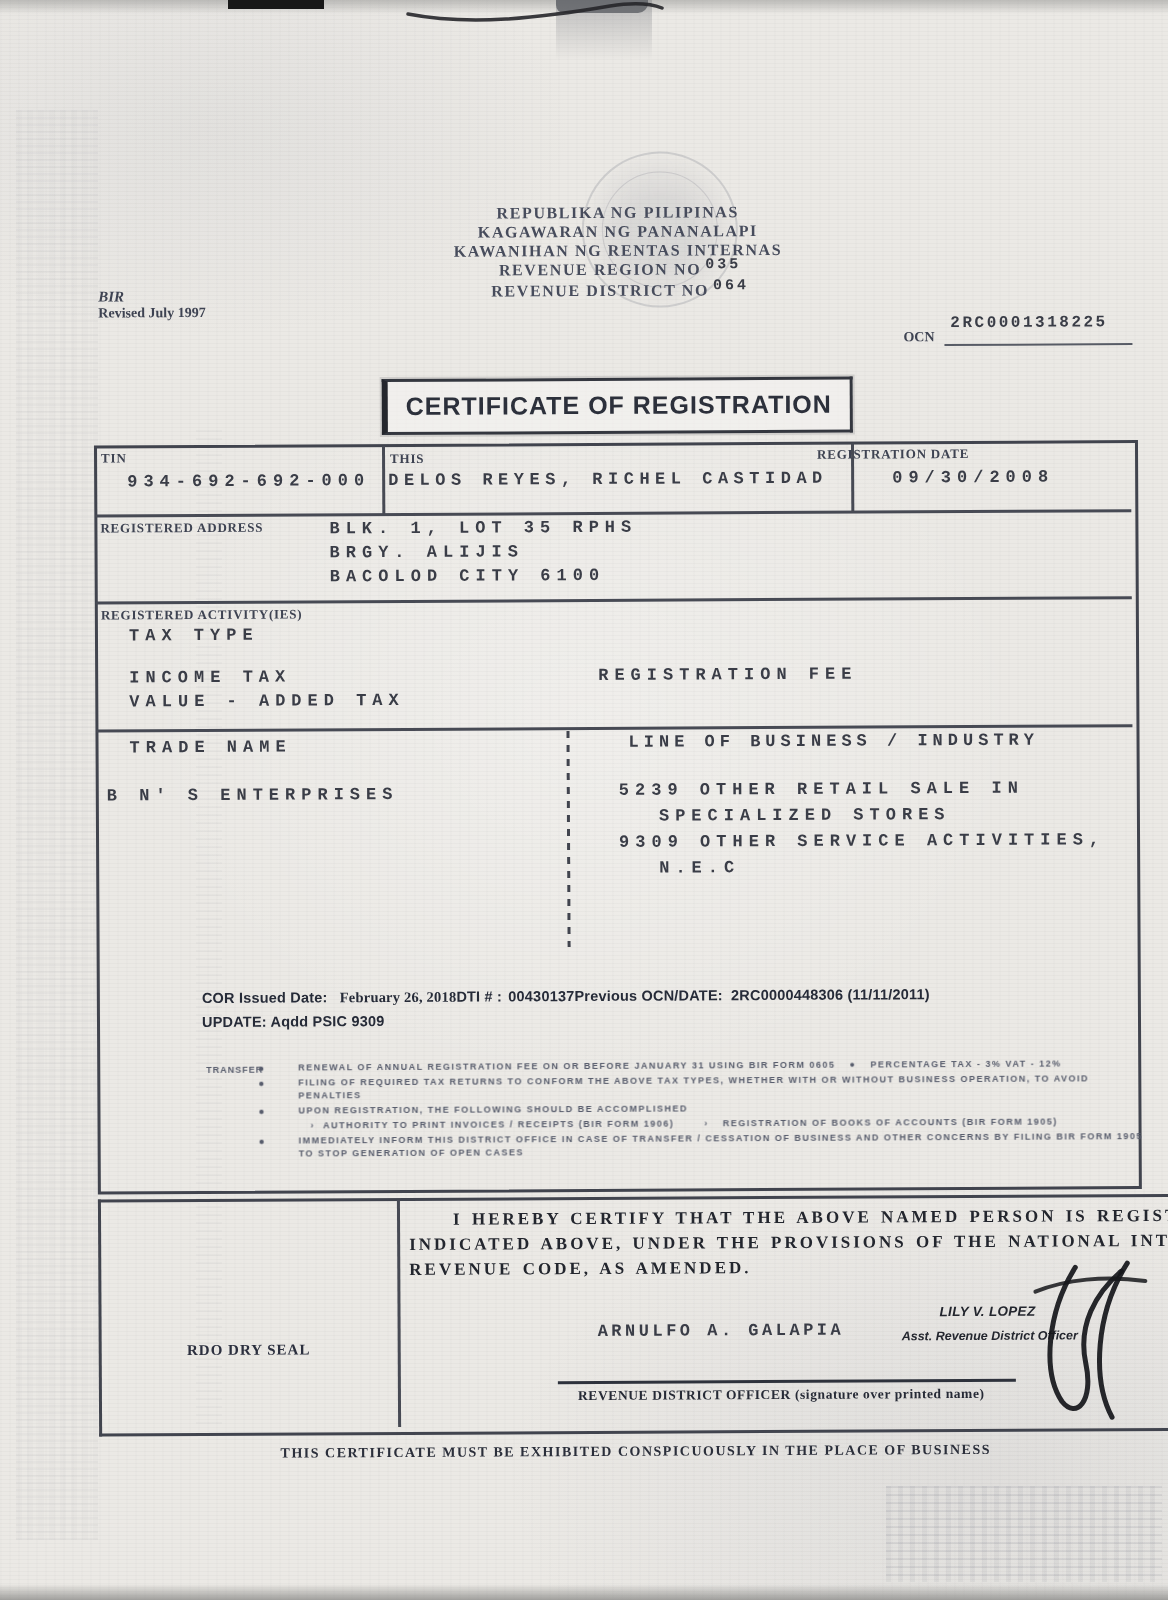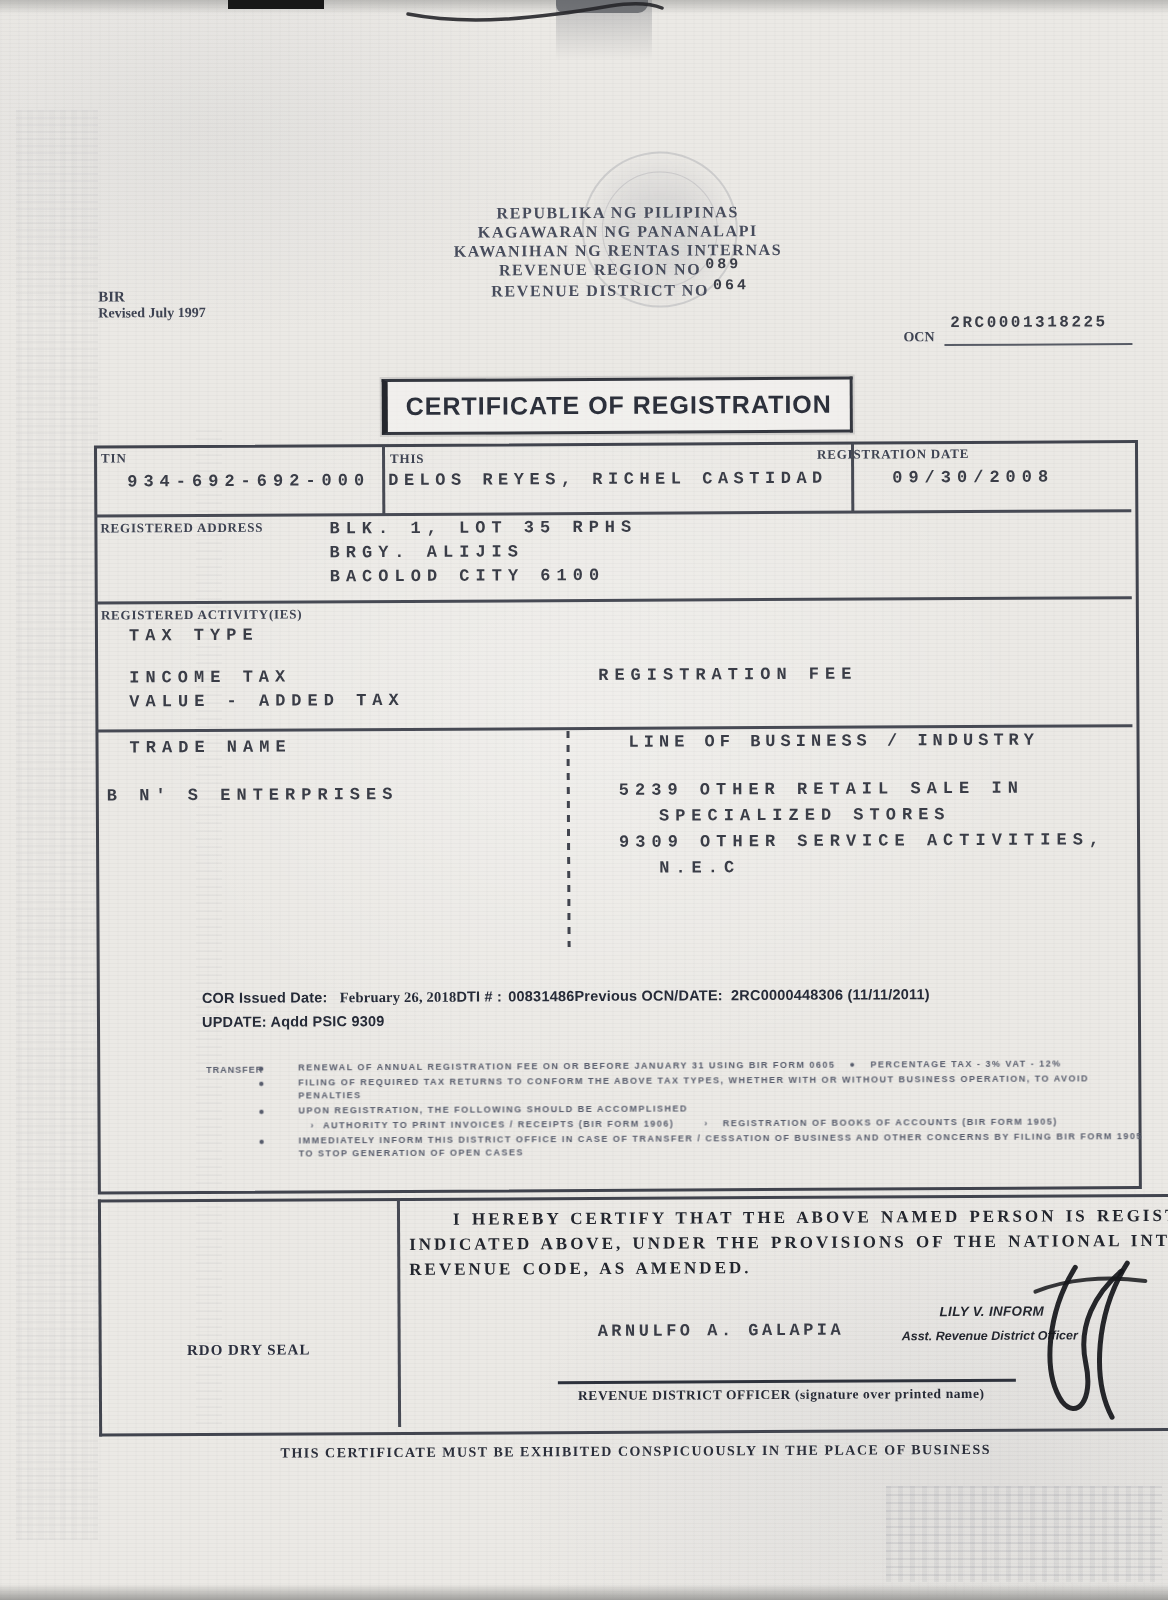--- a/index.html
+++ b/index.html
@@ -87,29 +87,29 @@
 
   <div id="doc">
 
     <div class="abs seal-wm"></div>
 
     <div class="abs hdr-center serif-b">
       <div>REPUBLIKA NG PILIPINAS</div>
       <div>KAGAWARAN NG PANANALAPI</div>
       <div>KAWANIHAN NG RENTAS INTERNAS</div>
       <div>
-        <span>REVENUE REGION NO</span><span class="mono sup-mono">089</span>
+        <span>REVENUE REGION NO</span><span class="mono sup-mono">035</span>
       </div>
       <div>
         <span>REVENUE DISTRICT NO</span><span class="mono sup-mono">064</span>
       </div>
     </div>
 
     <div class="abs" style="left:100px;top:286px;">
-      <div class="serif-b" style="font-size:15px;">BIR</div>
+      <div class="serif-b" style="font-size:15px;font-style:italic;">BIR</div>
       <div class="serif-b" style="font-size:14px;margin-top:0px;">Revised July 1997</div>
     </div>
 
     <div class="abs serif-b" style="left:905px;top:331px;font-size:14px;">OCN</div>
     <div class="abs mono" style="left:952px;top:316px;font-size:16px;letter-spacing:2.5px;">2RC0001318225</div>
     <div class="abs ocn-underline"></div>
 
     <div class="abs titlebox">CERTIFICATE OF REGISTRATION</div>
 
     <div class="abs mainbox"></div>
@@ -146,21 +146,21 @@
     <div class="abs mono typeval" style="left:618px;top:778px;line-height:26px;">
       <div>5239 OTHER RETAIL SALE IN</div>
       <div style="margin-left:40px;">SPECIALIZED STORES</div>
       <div>9309 OTHER SERVICE ACTIVITIES,</div>
       <div style="margin-left:40px;">N.E.C</div>
     </div>
 
     <div class="abs cor-line" style="left:200px;top:988px;">
       <span>COR Issued Date:</span>
       <span style="margin-left:8px;font-family:Liberation Serif, serif;">February  26, 2018</span><span>DTI # :</span>
-      <span style="margin-left:2px;">00831486</span><span>Previous OCN/DATE:</span>
+      <span style="margin-left:2px;">00430137</span><span>Previous OCN/DATE:</span>
       <span style="margin-left:4px;">2RC0000448306 (11/11/2011)</span>
     </div>
     <div class="abs cor-line" style="left:200px;top:1012px;">UPDATE: Aqdd PSIC 9309</div>
 
     <div class="abs rem" style="left:204px;top:1062px;letter-spacing:1px;">TRANSFER</div>
     <div class="abs rem" style="left:256px;top:1060px;width:888px;">
       <div class="rem-item">
         <span class="rem-bullet">●</span>
         <span><span>RENEWAL OF ANNUAL REGISTRATION FEE ON OR BEFORE JANUARY 31 USING BIR FORM 0605</span>
           <span style="margin:0 10px;">●</span>
@@ -191,21 +191,21 @@
 
     <div class="abs serif-b" style="left:95px;top:1340px;width:300px;text-align:center;font-size:15px;letter-spacing:1px;color:#2b2f3e;">RDO DRY SEAL</div>
 
     <div class="abs" style="left:406px;top:1206px;width:762px;overflow:hidden;">
       <div class="cert-line" style="text-indent:44px;">I HEREBY CERTIFY THAT THE ABOVE NAMED PERSON IS REGISTERED A</div>
       <div class="cert-line">INDICATED ABOVE, UNDER THE PROVISIONS OF THE NATIONAL INTERNAL</div>
       <div class="cert-line">REVENUE CODE, AS AMENDED.</div>
     </div>
 
     <div class="abs mono" style="left:594px;top:1322px;font-size:17px;letter-spacing:3.5px;white-space:nowrap;">ARNULFO A. GALAPIA</div>
-    <div class="abs sig-italic" style="left:936px;top:1306px;font-size:13.5px;letter-spacing:.3px;">LILY V. INFORM</div>
+    <div class="abs sig-italic" style="left:936px;top:1306px;font-size:13.5px;letter-spacing:.3px;">LILY V. LOPEZ</div>
     <div class="abs sig-italic" style="left:898px;top:1331px;font-size:12.5px;">Asst. Revenue District Officer</div>
 
     <svg class="abs" style="left:1002px;top:1262px;width:160px;height:172px;">
       <path d="M70,8 C42,52 36,112 56,142 C70,160 88,142 80,104 C72,66 90,34 116,12" fill="none" stroke="#15161a" stroke-width="5" stroke-linecap="round" opacity=".92"></path>
       <path d="M122,4 C90,54 86,120 106,158" fill="none" stroke="#15161a" stroke-width="5" stroke-linecap="round" opacity=".92"></path>
       <path d="M30,32 C60,20 100,16 140,22" fill="none" stroke="#15161a" stroke-width="4" stroke-linecap="round" opacity=".85"></path>
     </svg>
 
     <div class="abs line" style="left:554px;top:1381px;width:458px;height:2.5px;background:#2e323c;"></div>
     <div class="abs serif-b" style="left:574px;top:1388px;font-size:13.5px;letter-spacing:.6px;color:#262a36;white-space:nowrap;">REVENUE DISTRICT OFFICER (signature over printed name)</div>

